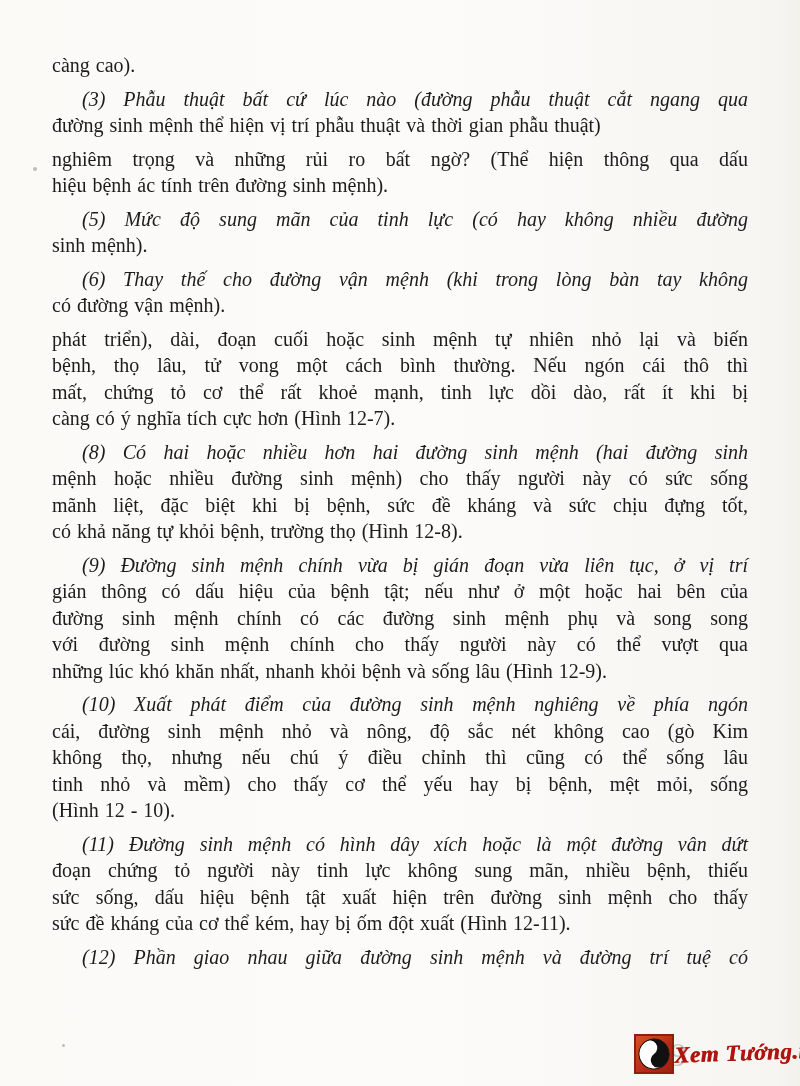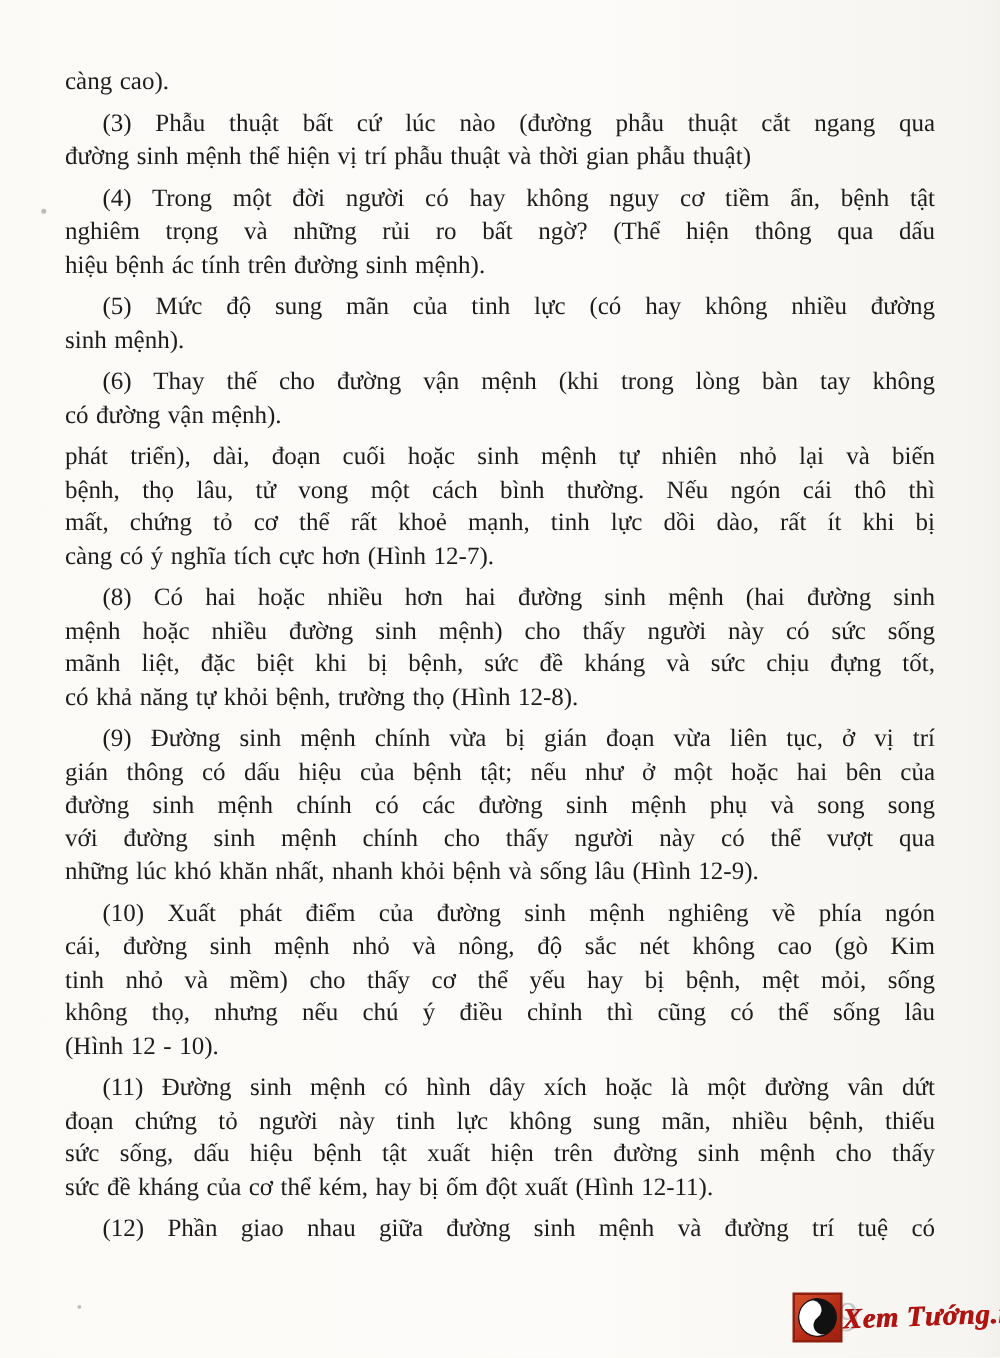--- a/index.html
+++ b/index.html
@@ -22,21 +22,21 @@
     font-size: 20px;
     line-height: 26.5px;
     word-spacing: 1px;
   }
   .line {
     display: block;
     text-align: justify;
     text-align-last: justify;
     white-space: normal;
   }
-  .line.indent { text-indent: 30px; }
+  .line.indent { text-indent: 30px; font-style: italic; }
   .line.para-end { text-align-last: auto; }
   .artifact-dot {
     position: absolute;
     width: 4px; height: 4px; border-radius: 50%;
     background: #8a8a8a; opacity: .55;
   }
   .dot-a { left: 33px; top: 167px; }
   .dot-b { left: 62px; top: 1044px; width: 3px; height: 3px; }
   
   .watermark {
@@ -76,21 +76,20 @@
   <p class="para">
     <span class="line para-end">càng cao).</span>
   </p>
 
   <p class="para">
     <span class="line indent">(3) Phẫu thuật bất cứ lúc nào (đường phẫu thuật cắt ngang qua</span>
     <span class="line para-end">đường sinh mệnh thể hiện vị trí phẫu thuật và thời gian phẫu thuật)</span>
   </p>
 
   <p class="para">
-    <span class="line indent">(4) Trong một đời người có hay không nguy cơ tiềm ẩn, bệnh tật</span>
     <span class="line">nghiêm trọng và những rủi ro bất ngờ? (Thể hiện thông qua dấu</span>
     <span class="line para-end">hiệu bệnh ác tính trên đường sinh mệnh).</span>
   </p>
 
   <p class="para">
     <span class="line indent">(5) Mức độ sung mãn của tinh lực (có hay không nhiều đường</span>
     <span class="line para-end">sinh mệnh).</span>
   </p>
 
   <p class="para">
@@ -116,22 +115,22 @@
     <span class="line indent">(9) Đường sinh mệnh chính vừa bị gián đoạn vừa liên tục, ở vị trí</span>
     <span class="line">gián thông có dấu hiệu của bệnh tật; nếu như ở một hoặc hai bên của</span>
     <span class="line">đường sinh mệnh chính có các đường sinh mệnh phụ và song song</span>
     <span class="line">với đường sinh mệnh chính cho thấy người này có thể vượt qua</span>
     <span class="line para-end">những lúc khó khăn nhất, nhanh khỏi bệnh và sống lâu (Hình 12-9).</span>
   </p>
 
   <p class="para">
     <span class="line indent">(10) Xuất phát điểm của đường sinh mệnh nghiêng về phía ngón</span>
     <span class="line">cái, đường sinh mệnh nhỏ và nông, độ sắc nét không cao (gò Kim</span>
+    <span class="line">không thọ, nhưng nếu chú ý điều chỉnh thì cũng có thể sống lâu</span>
     <span class="line">tinh nhỏ và mềm) cho thấy cơ thể yếu hay bị bệnh, mệt mỏi, sống</span>
-    <span class="line">không thọ, nhưng nếu chú ý điều chỉnh thì cũng có thể sống lâu</span>
     <span class="line para-end">(Hình 12 - 10).</span>
   </p>
 
   <p class="para">
     <span class="line indent">(11) Đường sinh mệnh có hình dây xích hoặc là một đường vân dứt</span>
     <span class="line">đoạn chứng tỏ người này tinh lực không sung mãn, nhiều bệnh, thiếu</span>
     <span class="line">sức sống, dấu hiệu bệnh tật xuất hiện trên đường sinh mệnh cho thấy</span>
     <span class="line para-end">sức đề kháng của cơ thể kém, hay bị ốm đột xuất (Hình 12-11).</span>
   </p>
 

